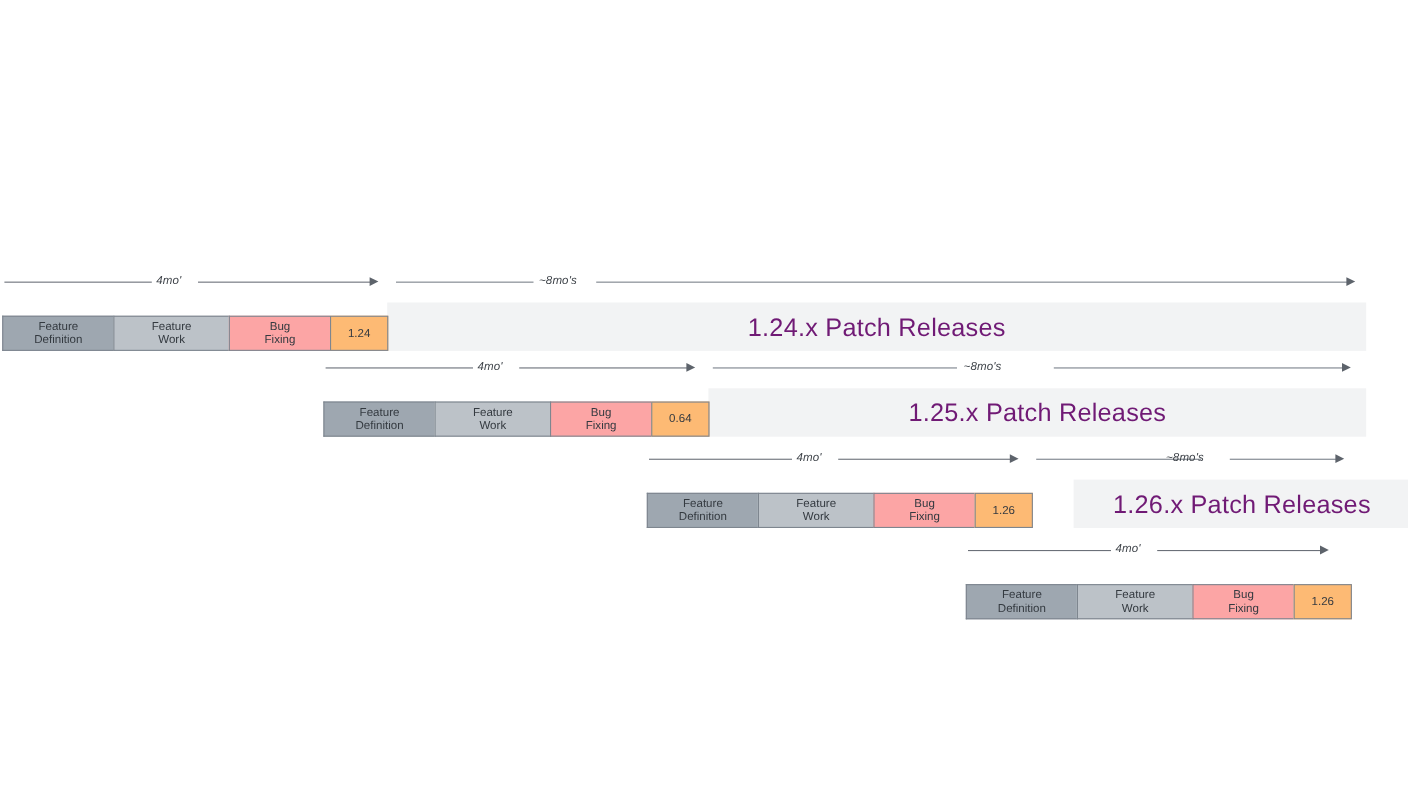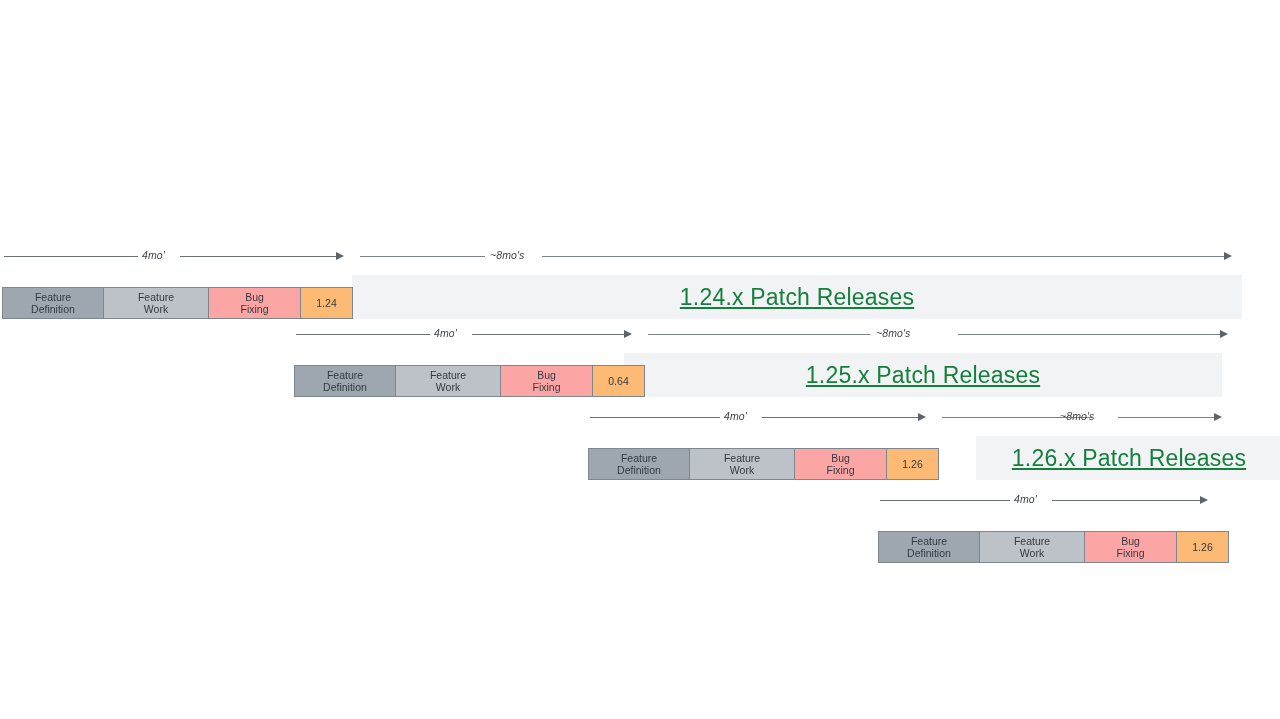--- a/index.html
+++ b/index.html
@@ -102,24 +102,23 @@
     height: 44px;
     background: #f2f3f4;
     display: flex;
     align-items: center;
     justify-content: center;
     box-sizing: border-box;
   }
   .band-label {
     font-size: 23px;
     line-height: 26px;
-    color: #15803d;
+    color: #701a75;
     white-space: nowrap;
     letter-spacing: .2px;
-    text-decoration: underline;
   }
 </style>
 </head>
 <body>
 
 <div id="canvas">
 
   <div class="row">
 
     <div class="rail" style="left:4px; top:250px; width:1232px;">
@@ -162,21 +161,21 @@
       <div class="rail-label" style="left:138px;">4mo'</div>
       <div class="seg" style="left:176px; width:156px;"></div>
       <div class="tip" style="left:328px;"></div>
 
       <div class="seg thin" style="left:352px; width:222px;"></div>
       <div class="rail-label" style="left:580px;">~8mo's</div>
       <div class="seg thin" style="left:662px; width:266px;"></div>
       <div class="tip" style="left:924px;"></div>
     </div>
 
-    <div class="band" style="left:624px; top:353px; width:598px;">
+    <div class="band" style="left:644px; top:353px; width:598px;">
       <span class="band-label">1.25.x Patch Releases</span>
     </div>
 
     <div class="bar" style="left:294px; top:353px; width:351px;">
       <div class="phase p1" style="width:101px;">
         <span>Feature</span>
         <span>Definition</span>
       </div>
       <div class="phase p2" style="width:105px;">
         <span>Feature</span>

